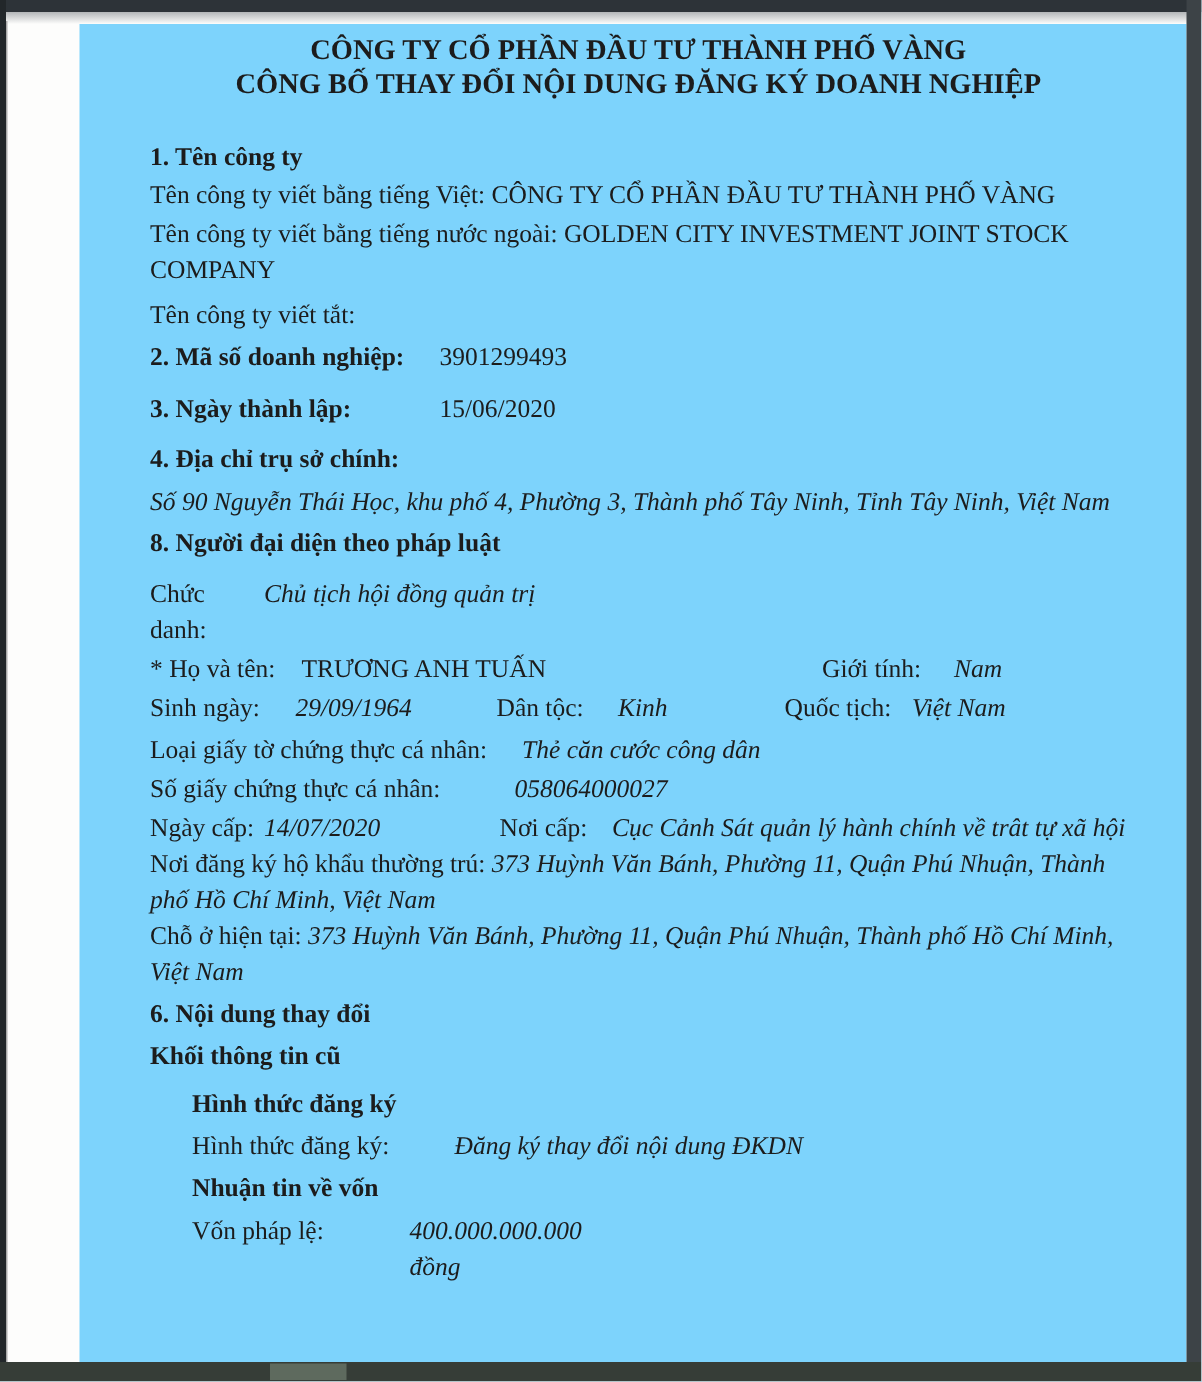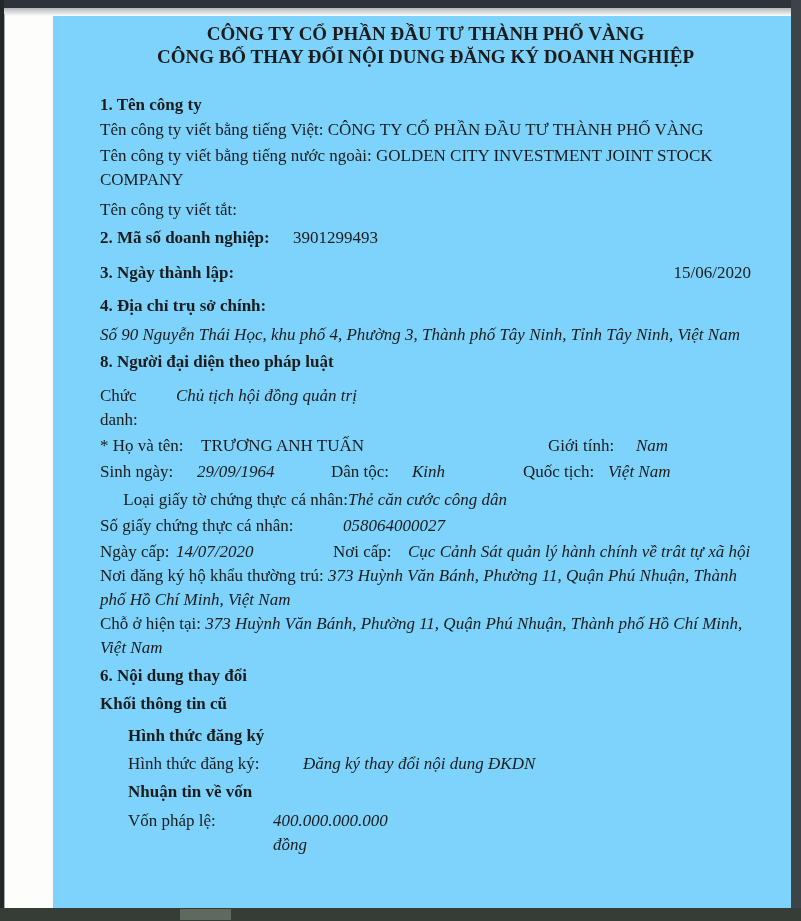--- a/index.html
+++ b/index.html
@@ -25,28 +25,28 @@
   p,.row,h2,h3{margin:0;padding:0;font-size:17px;font-weight:normal;}
   .b{font-weight:bold;}
   .i{font-style:italic;}
   .row{display:flex;align-items:flex-start;}
   .lbl{flex:0 0 auto;}
   .val{flex:0 0 auto;}
 
   
   .w193{width:193px;} .w101{width:101px;} .w347{width:347px;} .w88{width:88px;}
   .w76{width:76px;}  .w97{width:97px;}  .w134{width:134px;} .w81{width:81px;}
-  .w111{width:111px;} .w85{width:85px;} .w248{width:248px;text-align:right;} .w243{width:243px;}
+  .w111{width:111px;} .w85{width:85px;} .w248{width:248px;} .w243{width:243px;}
   .w157{width:157px;} .w75{width:75px;} .w175{width:175px;} .w145{width:145px;}
   .mw355{max-width:358px;}
 
   
   .mb0{margin-bottom:0;} .mb1{margin-bottom:1px;} .mb2{margin-bottom:2px;}
   .mb3{margin-bottom:3px;} .mb4{margin-bottom:4px;} .mb5{margin-bottom:5px;}
-  .mb6{margin-bottom:6px;} .mb8{margin-bottom:8px;} .mb9{margin-bottom:9px;justify-content:space-between;}
+  .mb6{margin-bottom:6px;} .mb8{margin-bottom:8px;} .mb9{margin-bottom:9px;}
   .mb10{margin-bottom:10px;} .mb11{margin-bottom:11px;}
 
   .indent{margin-left:28px;}
 </style>
 </head>
 <body>
 
 <div class="screen">
   <div class="top-bar"></div>
   <div class="top-shadow"></div>

